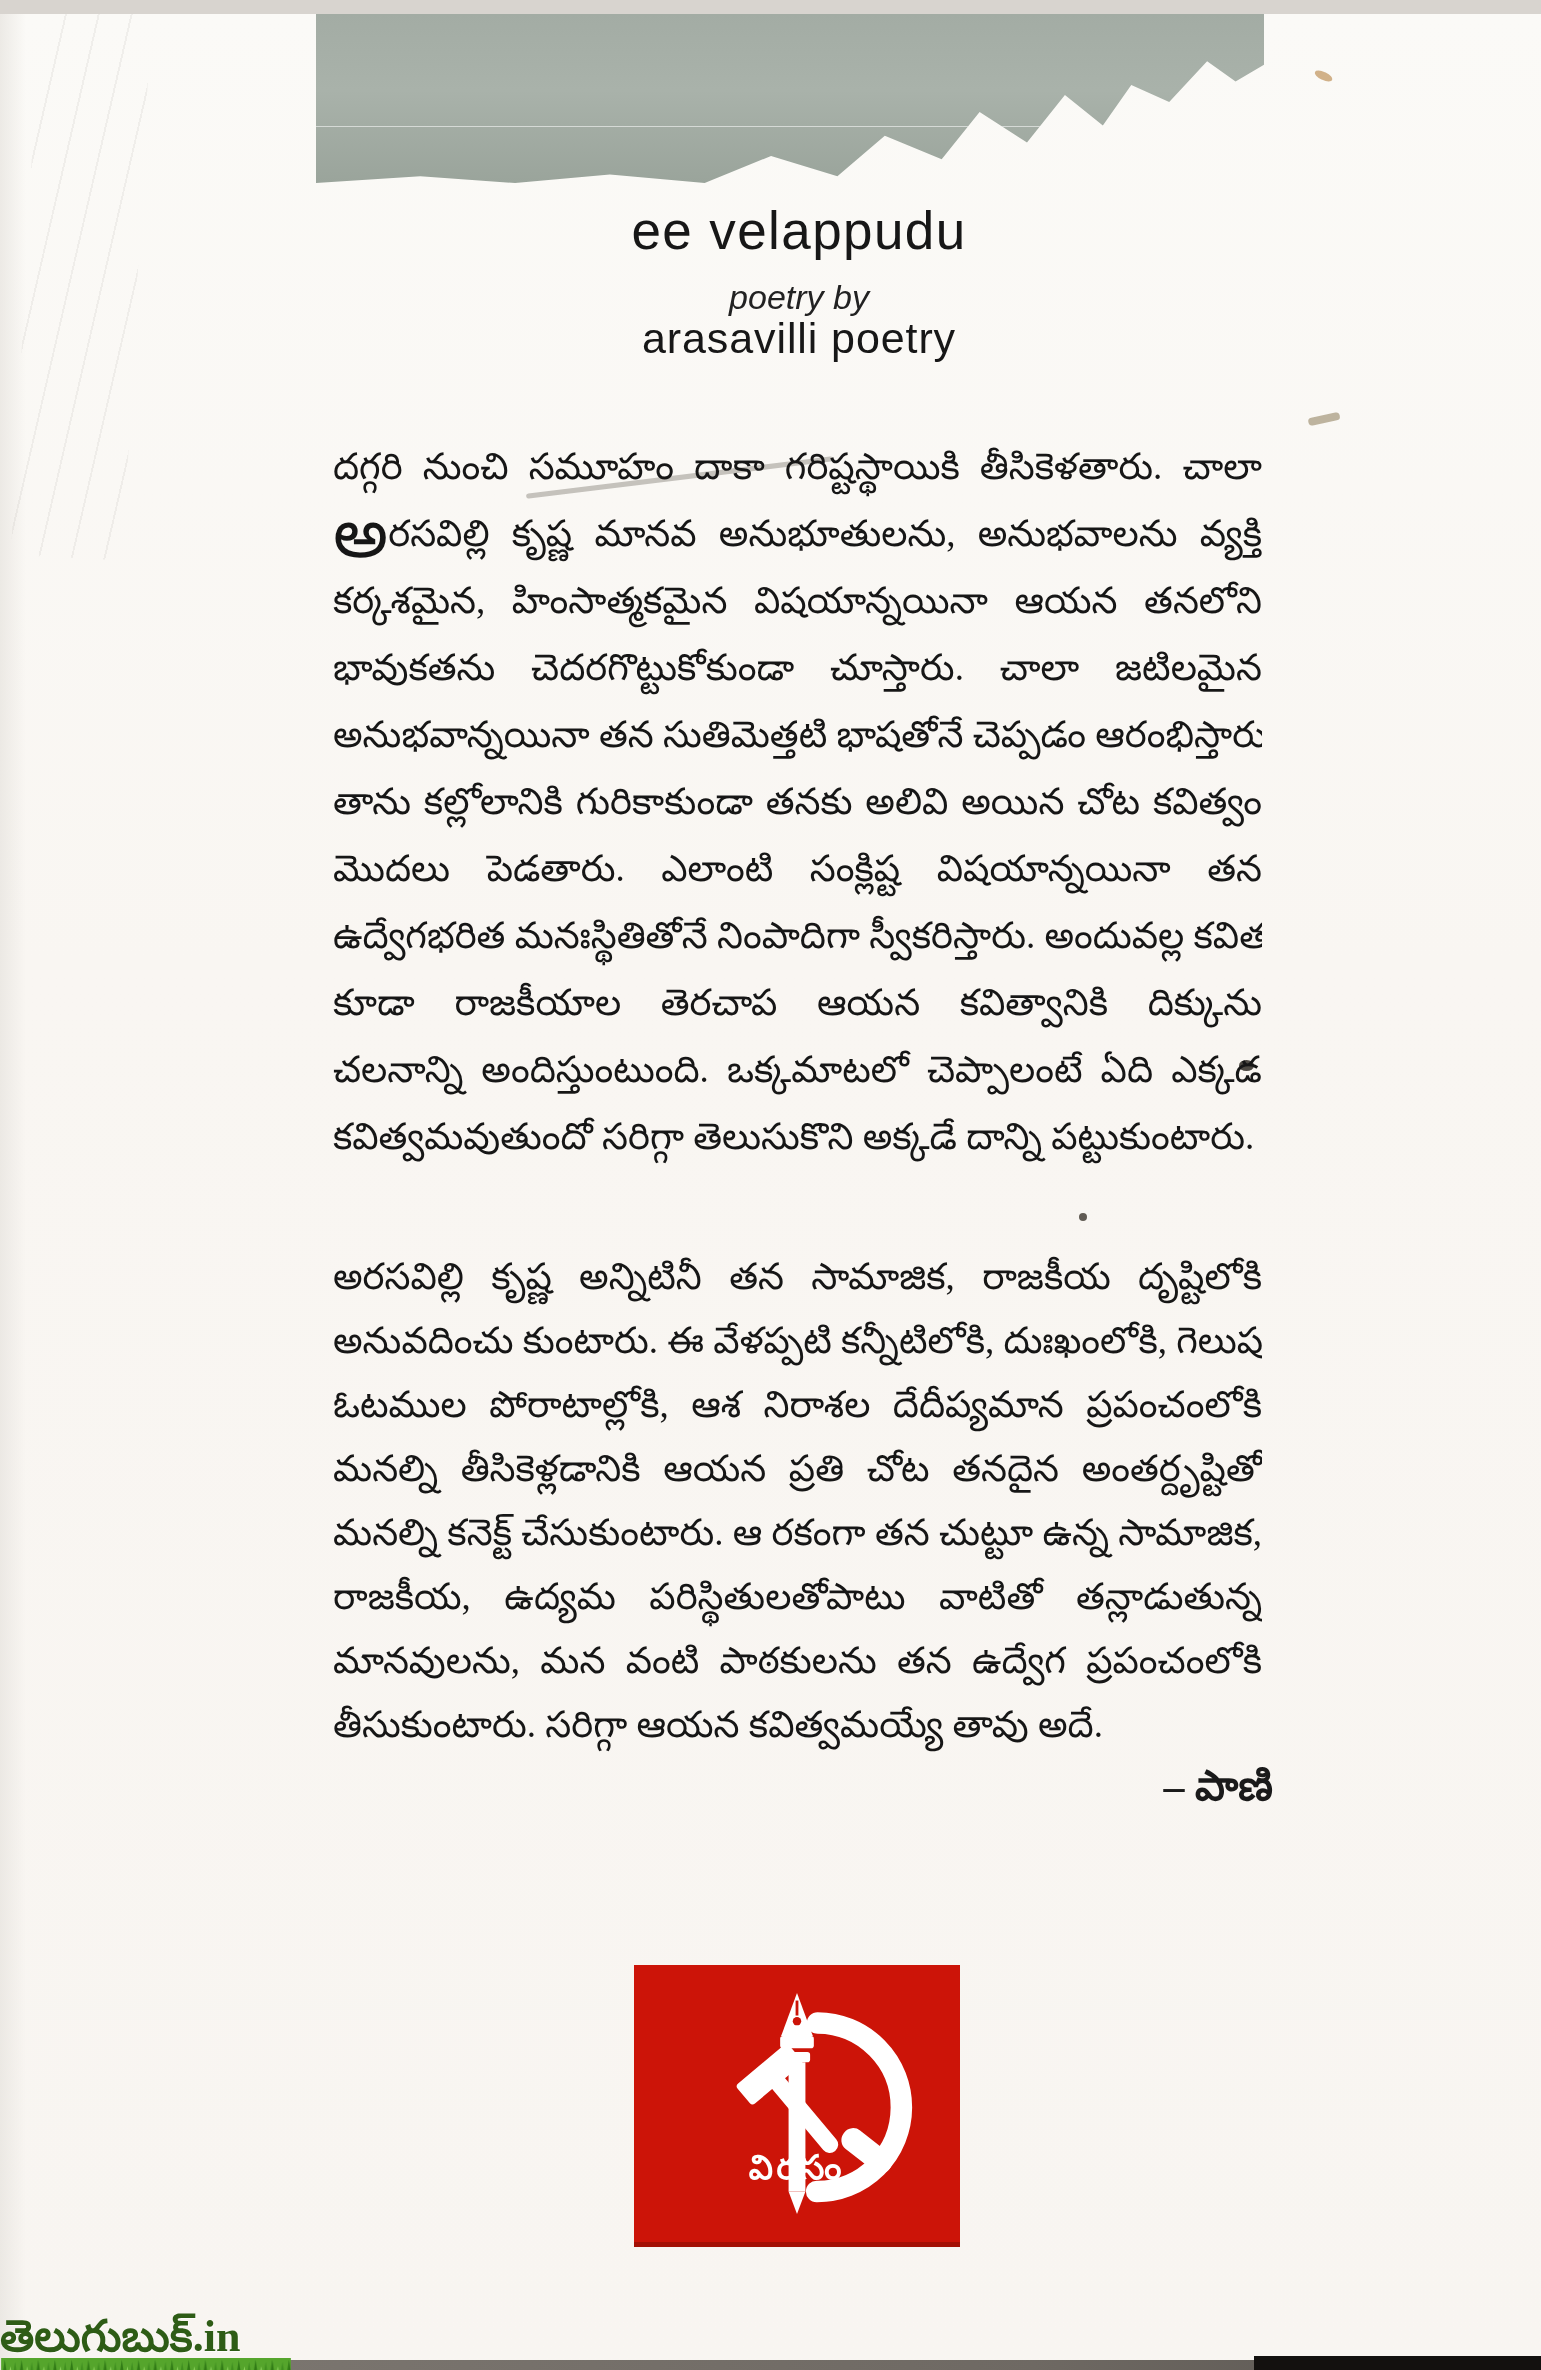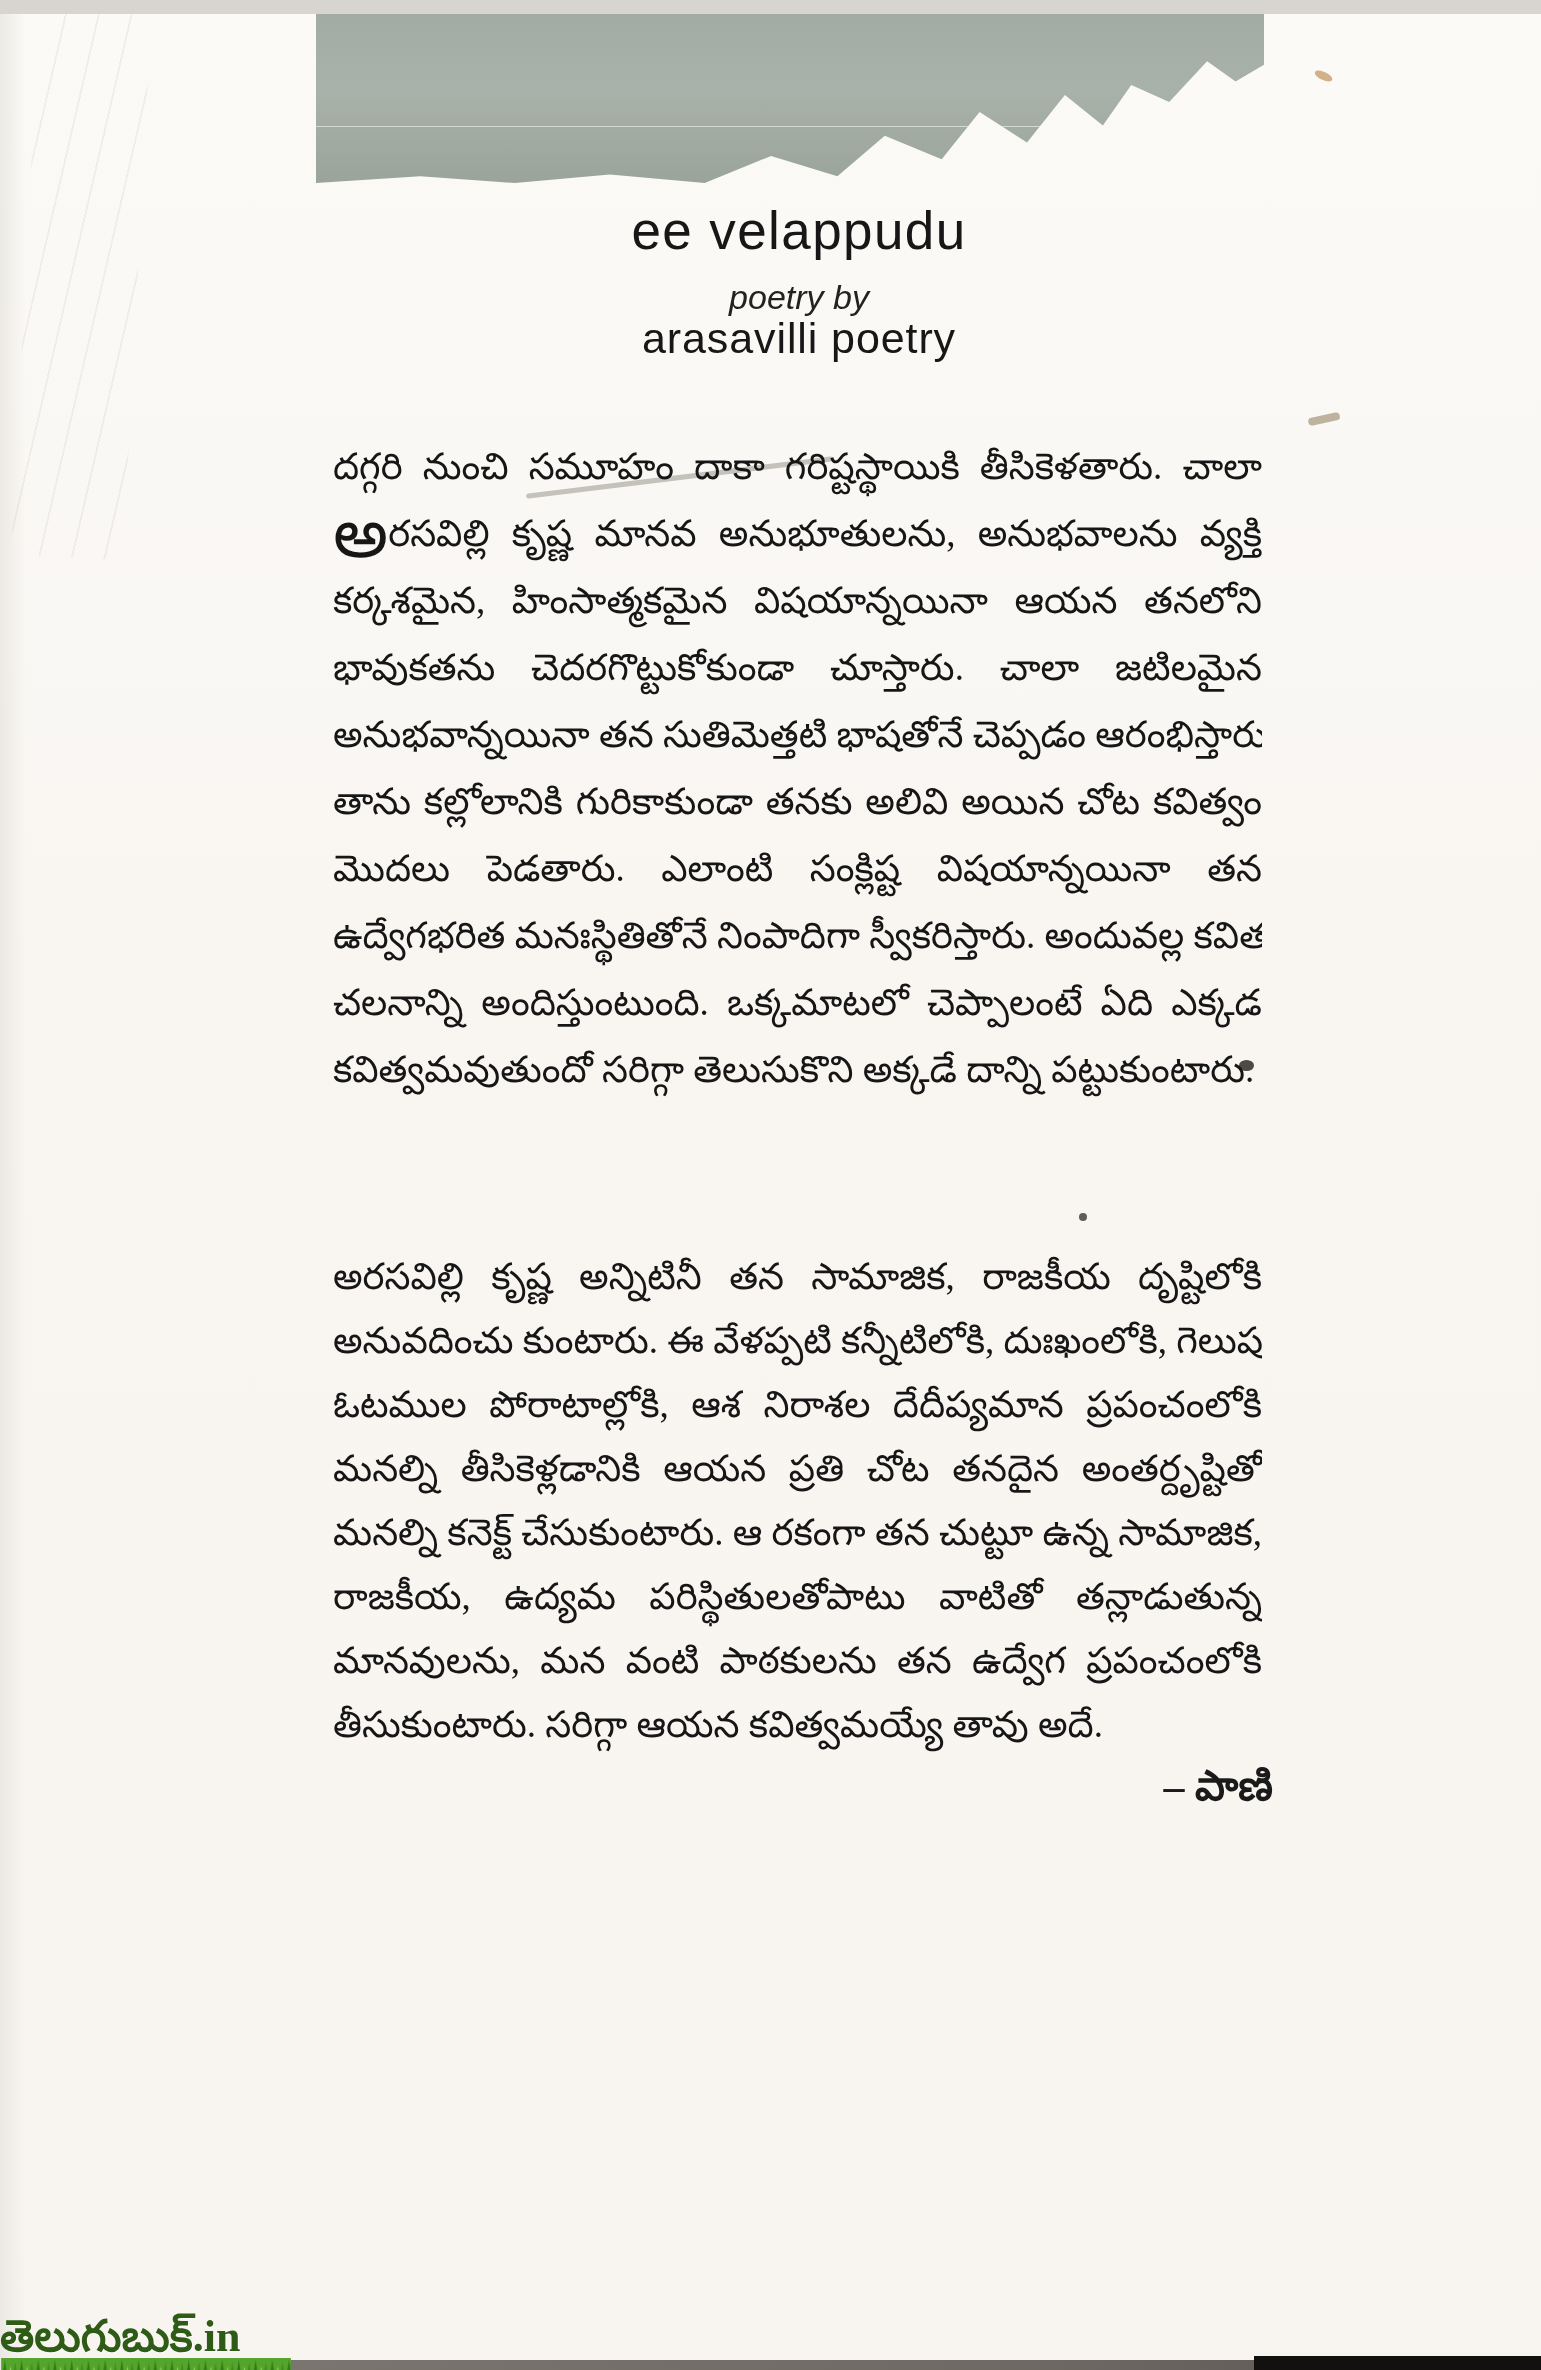--- a/index.html
+++ b/index.html
@@ -104,37 +104,63 @@
 
   <div class="blurb blurb1 p1">
     <div class="line">దగ్గరి నుంచి సమూహం దాకా గరిష్టస్థాయికి తీసికెళతారు. చాలా</div>
     <div class="line"><span class="dropcap">అ</span><span>రసవిల్లి కృష్ణ మానవ అనుభూతులను, అనుభవాలను వ్యక్తి</span></div>
     <div class="line">కర్కశమైన, హింసాత్మకమైన విషయాన్నయినా ఆయన తనలోని</div>
     <div class="line">భావుకతను చెదరగొట్టుకోకుండా చూస్తారు. చాలా జటిలమైన</div>
     <div class="line">అనుభవాన్నయినా తన సుతిమెత్తటి భాషతోనే చెప్పడం ఆరంభిస్తారు.</div>
     <div class="line">తాను కల్లోలానికి గురికాకుండా తనకు అలివి అయిన చోట కవిత్వం</div>
     <div class="line">మొదలు పెడతారు. ఎలాంటి సంక్లిష్ట విషయాన్నయినా తన</div>
     <div class="line">ఉద్వేగభరిత మనఃస్థితితోనే నింపాదిగా స్వీకరిస్తారు. అందువల్ల కవిత్వ</div>
+    <div class="line">కూడా రాజకీయాల తెరచాప ఆయన కవిత్వానికి దిక్కును</div>
     <div class="line">చలనాన్ని అందిస్తుంటుంది. ఒక్కమాటలో చెప్పాలంటే ఏది ఎక్కడ</div>
     <div class="line no-stretch">కవిత్వమవుతుందో సరిగ్గా తెలుసుకొని అక్కడే దాన్ని పట్టుకుంటారు.</div>
   </div>
 
   <div class="blurb blurb2 p2">
     <div class="line">అరసవిల్లి కృష్ణ అన్నిటినీ తన సామాజిక, రాజకీయ దృష్టిలోకి</div>
     <div class="line">అనువదించు కుంటారు. ఈ వేళప్పటి కన్నీటిలోకి, దుఃఖంలోకి, గెలుపు</div>
     <div class="line">ఓటముల పోరాటాల్లోకి, ఆశ నిరాశల దేదీప్యమాన ప్రపంచంలోకి</div>
     <div class="line">మనల్ని తీసికెళ్లడానికి ఆయన ప్రతి చోట తనదైన అంతర్దృష్టితో</div>
     <div class="line">మనల్ని కనెక్ట్ చేసుకుంటారు. ఆ రకంగా తన చుట్టూ ఉన్న సామాజిక,</div>
     <div class="line">రాజకీయ, ఉద్యమ పరిస్థితులతోపాటు వాటితో తన్లాడుతున్న</div>
     <div class="line">మానవులను, మన వంటి పాఠకులను తన ఉద్వేగ ప్రపంచంలోకి</div>
     <div class="line no-stretch">తీసుకుంటారు. సరిగ్గా ఆయన కవిత్వమయ్యే తావు అదే.</div>
   </div>
 
   <div class="signature">– పాణి</div>
 
+  <div class="logo">
+    <svg width="326" height="277" viewBox="0 0 348 296">
+
+      <path d="M196 62 A88 88 0 1 1 195 242" fill="none" stroke="#ffffff" stroke-width="23" stroke-linecap="round"></path>
+
+      <rect x="218" y="186" width="62" height="25" rx="12" fill="#ffffff" transform="rotate(38 249 198)"></rect>
+
+      <g fill="#ffffff" transform="rotate(-40 150 120)">
+        <rect x="112" y="100" width="72" height="28" rx="4"></rect>
+        <rect x="140" y="104" width="18" height="118" rx="9"></rect>
+      </g>
+
+      <g fill="#ffffff">
+        <polygon points="174,30 191,76 157,76"></polygon>
+        <rect x="156" y="76" width="36" height="13" rx="3"></rect>
+        <rect x="160" y="93" width="28" height="11" rx="3"></rect>
+        <rect x="165" y="104" width="18" height="138"></rect>
+        <polygon points="165,242 183,242 174,266"></polygon>
+      </g>
+
+      <rect x="172.5" y="38" width="3" height="16" fill="#cc1408"></rect>
+      <circle cx="174" cy="60" r="4.5" fill="#cc1408"></circle>
+    </svg>
+    <div class="logo-text">విరసం</div>
+  </div>
 
   <div class="strip-gray"></div>
   <div class="strip-black"></div>
 
   <svg class="grass" width="292" height="26" viewBox="0 0 312 28">
     <defs>
       <pattern id="grassp" width="18" height="28" patternUnits="userSpaceOnUse">
         <rect width="18" height="28" fill="#55a52c"></rect>
         <polygon points="0,28 4,2 8,28" fill="#2f7a15"></polygon>
         <polygon points="6,28 10,9 14,28" fill="#8bd25c"></polygon>

